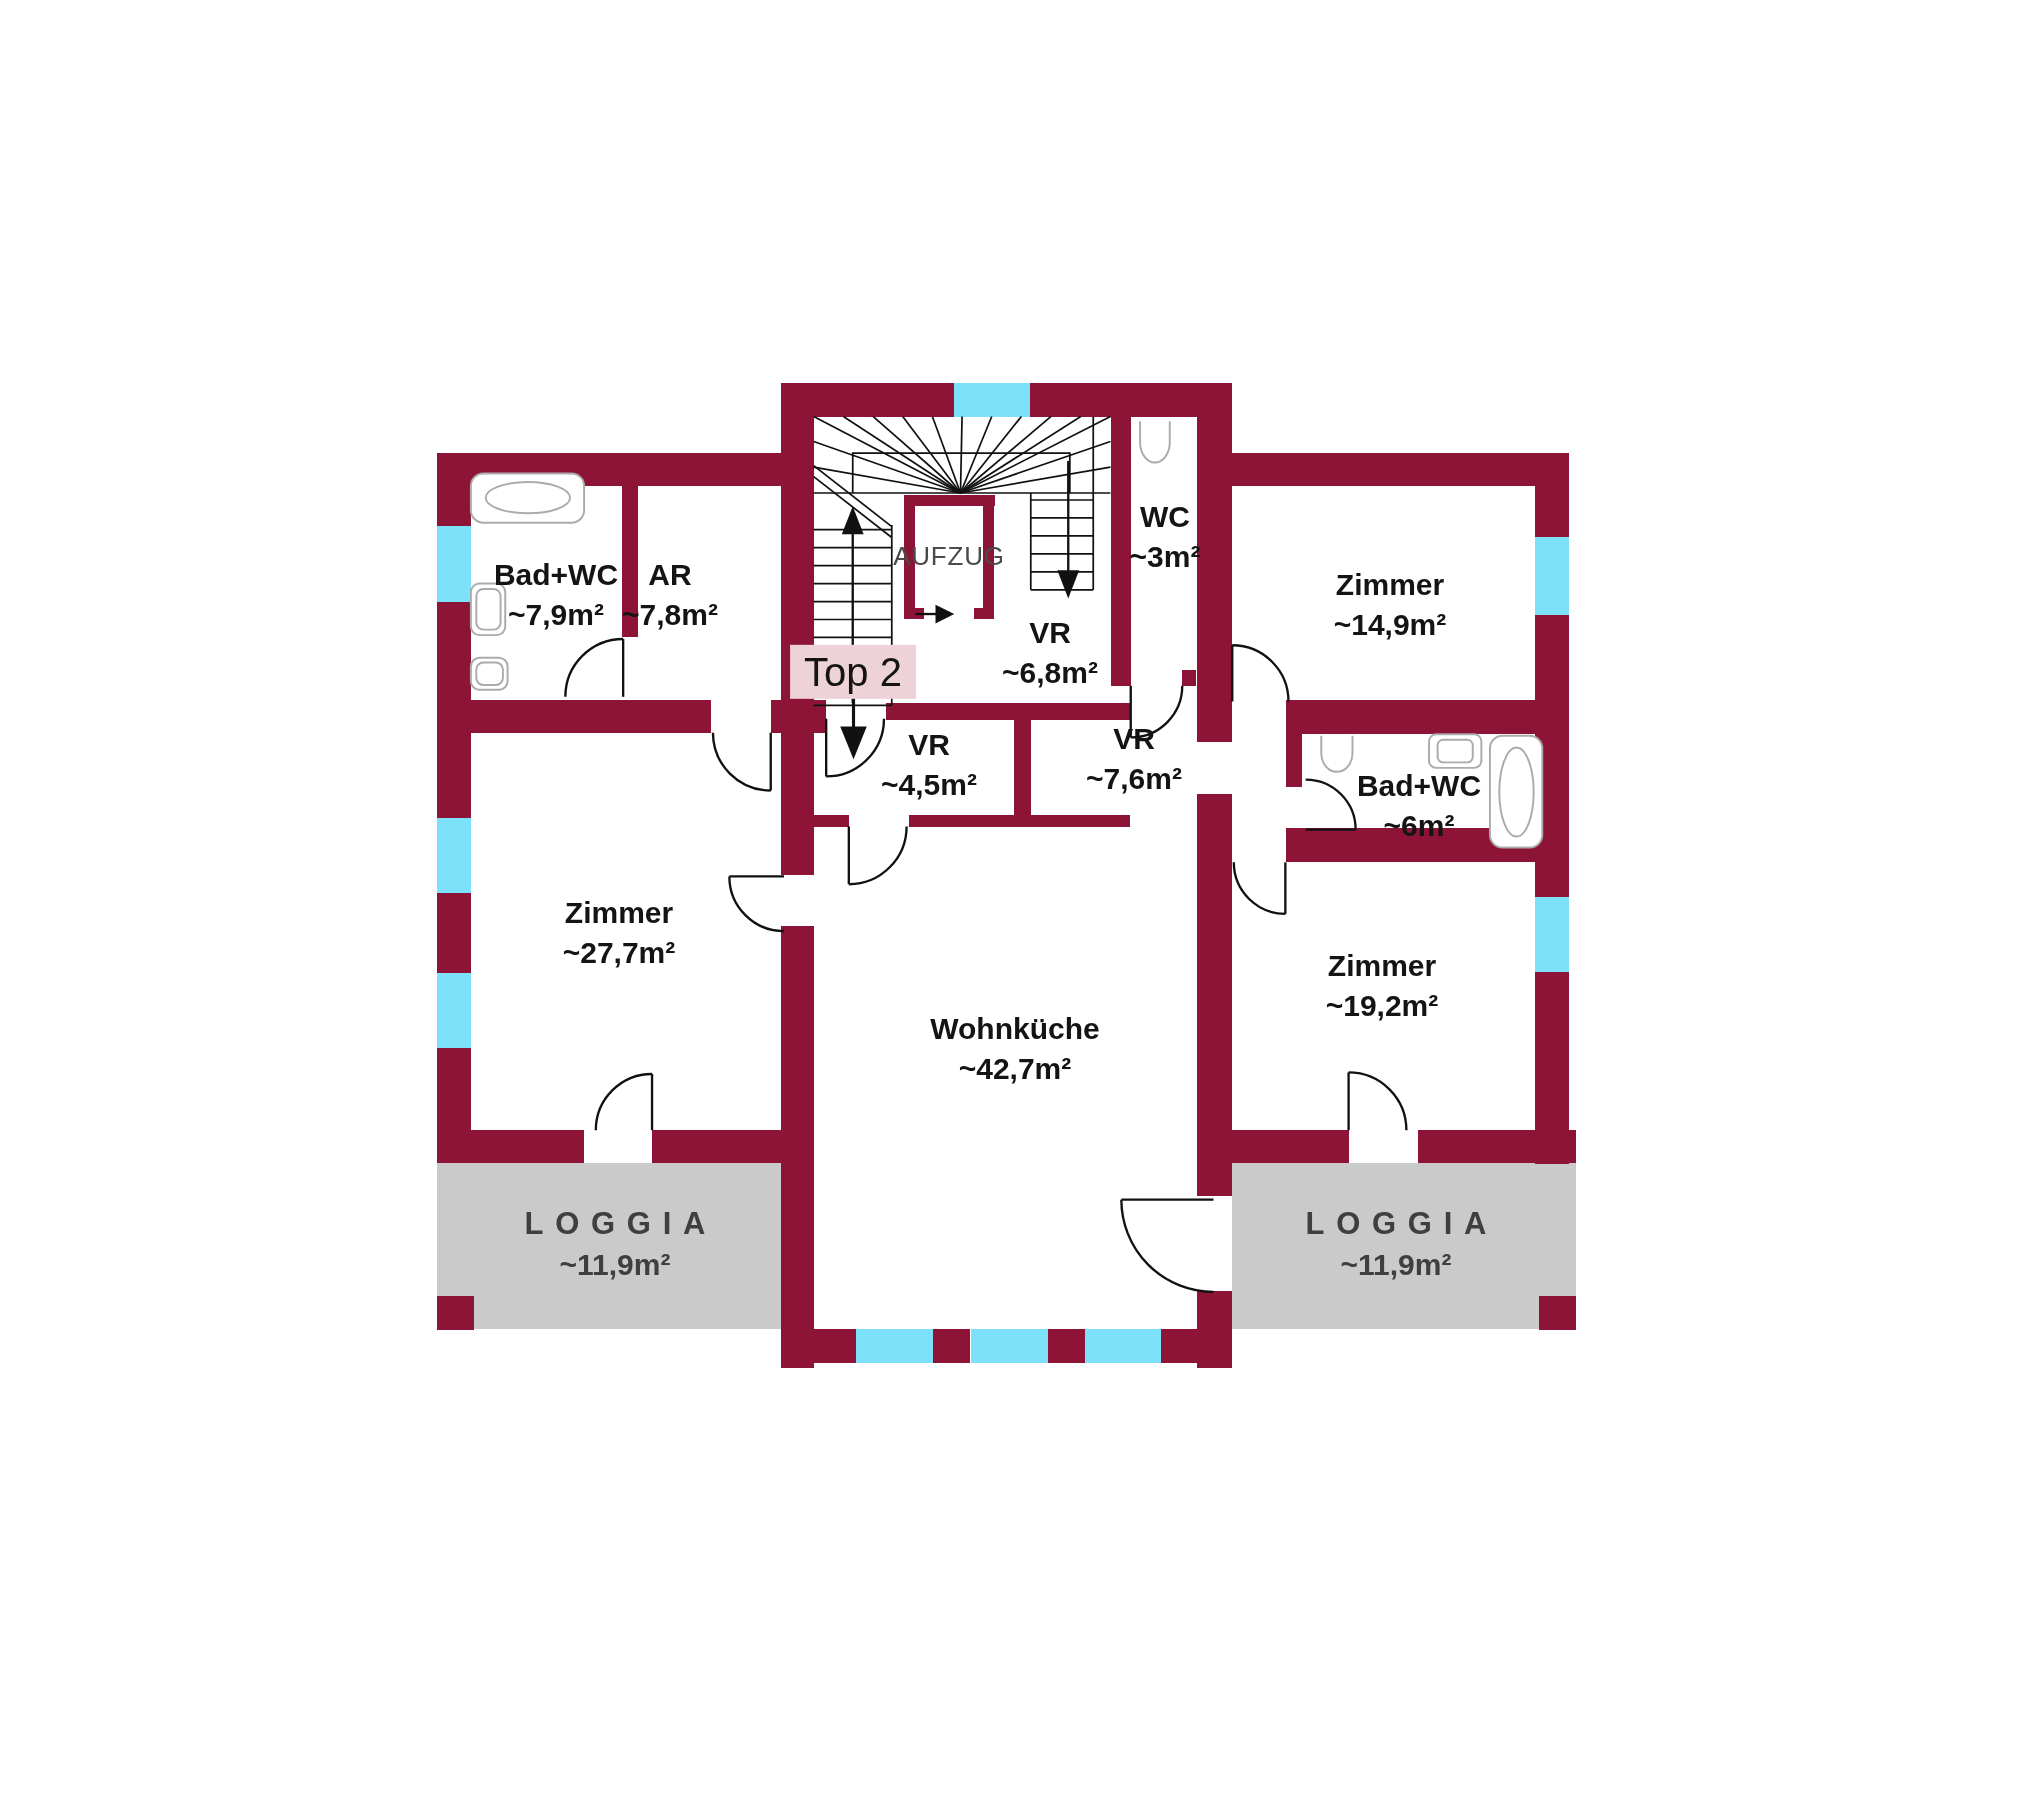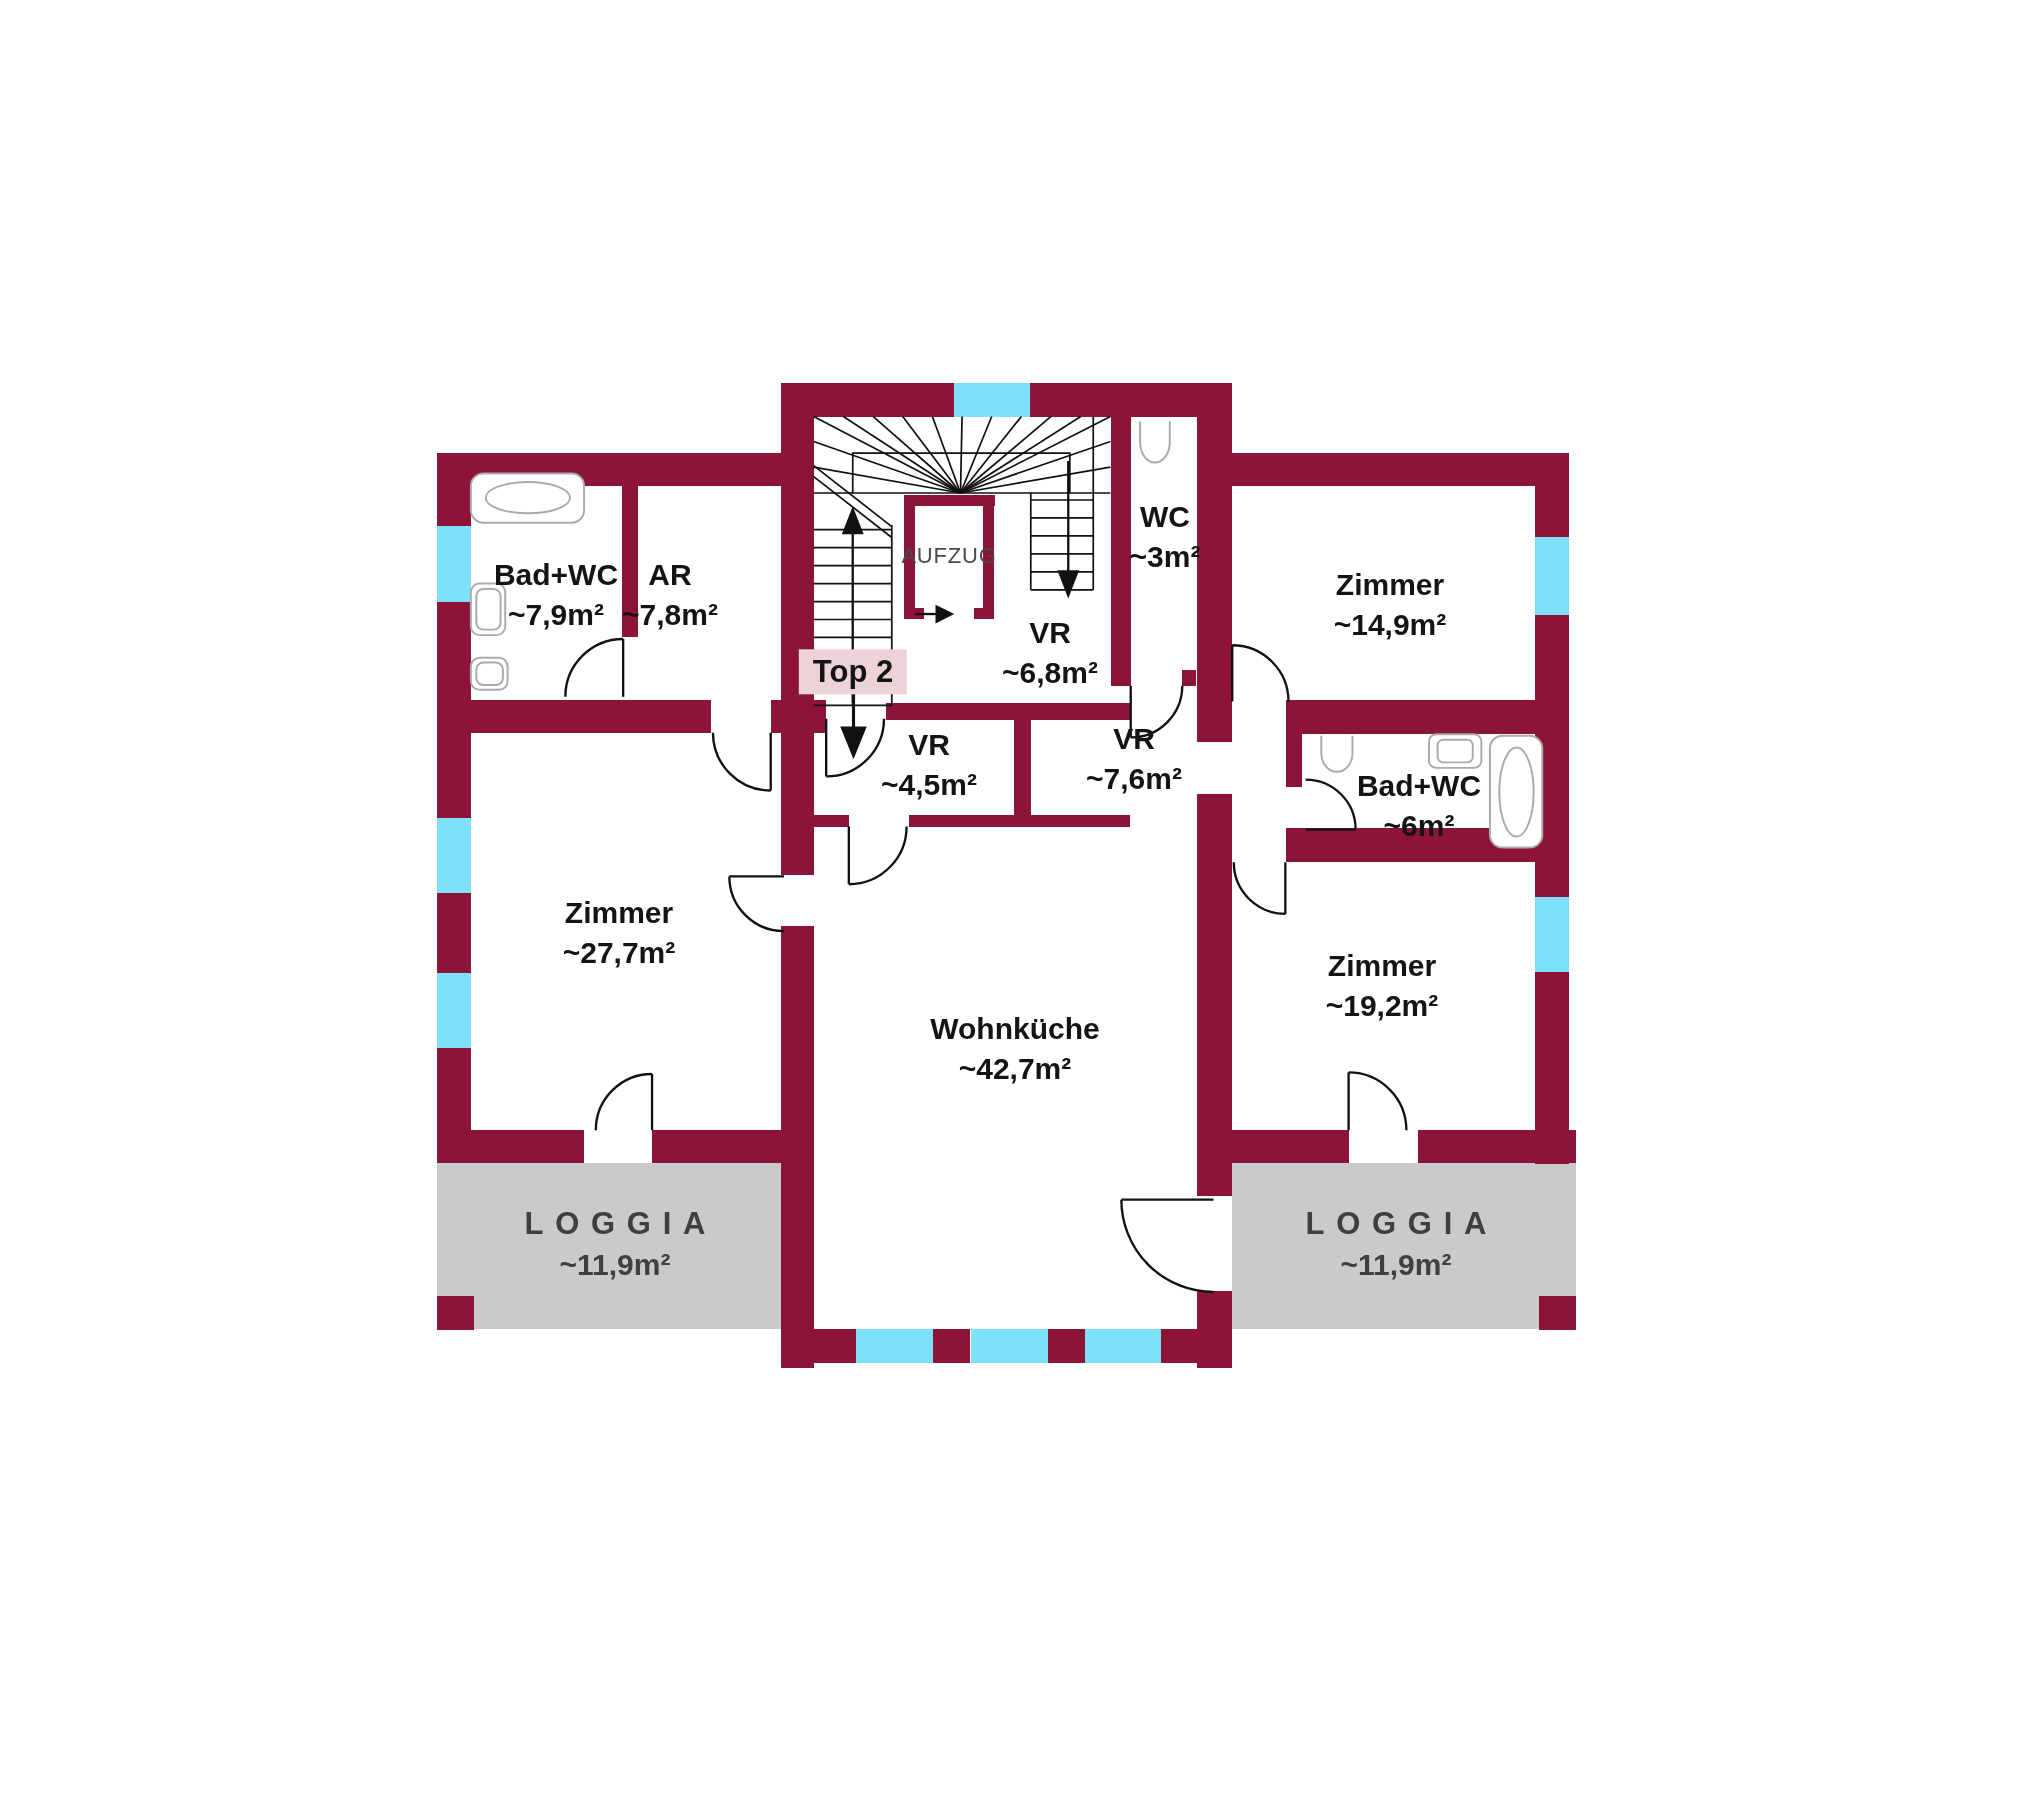--- a/index.html
+++ b/index.html
@@ -17,26 +17,26 @@
   svg.overlay{position:absolute; left:0; top:0; pointer-events:none;}
   .rlabel{
     position:absolute; transform:translate(-50%,-50%); text-align:center;
     font-weight:bold; font-size:30px; line-height:1.34; color:var(--label);
     white-space:nowrap;
   }
   .rlabel .nm, .rlabel .ar{display:block;}
   .rlabel.lg .nm{color:var(--loggia-text); letter-spacing:11.7px; text-indent:11.7px; font-size:31px;}
   .rlabel.lg .ar{color:var(--loggia-text);}
   .aufzug{
-    position:absolute; transform:translate(-50%,-50%); font-size:22px;
+    position:absolute; transform:translate(-50%,-50%); font-size:26px;
     color:#4a4a4a; font-weight:400; letter-spacing:0.8px; white-space:nowrap;
   }
   .badge{
     position:absolute; transform:translate(-50%,-50%); background:var(--badge);
-    color:var(--label); font-weight:bold; font-size:31px; padding:4.7px 14px;
+    color:var(--label); font-weight:normal; font-size:40px; padding:4.7px 14px;
     white-space:nowrap;
   }
 </style>
 </head>
 <body>
 
 <div class="canvas">
 
   <div class="loggia" style="left:437px;top:1163px;width:344px;height:166px"></div>
   <div class="loggia" style="left:1232px;top:1163px;width:344px;height:166px"></div>

